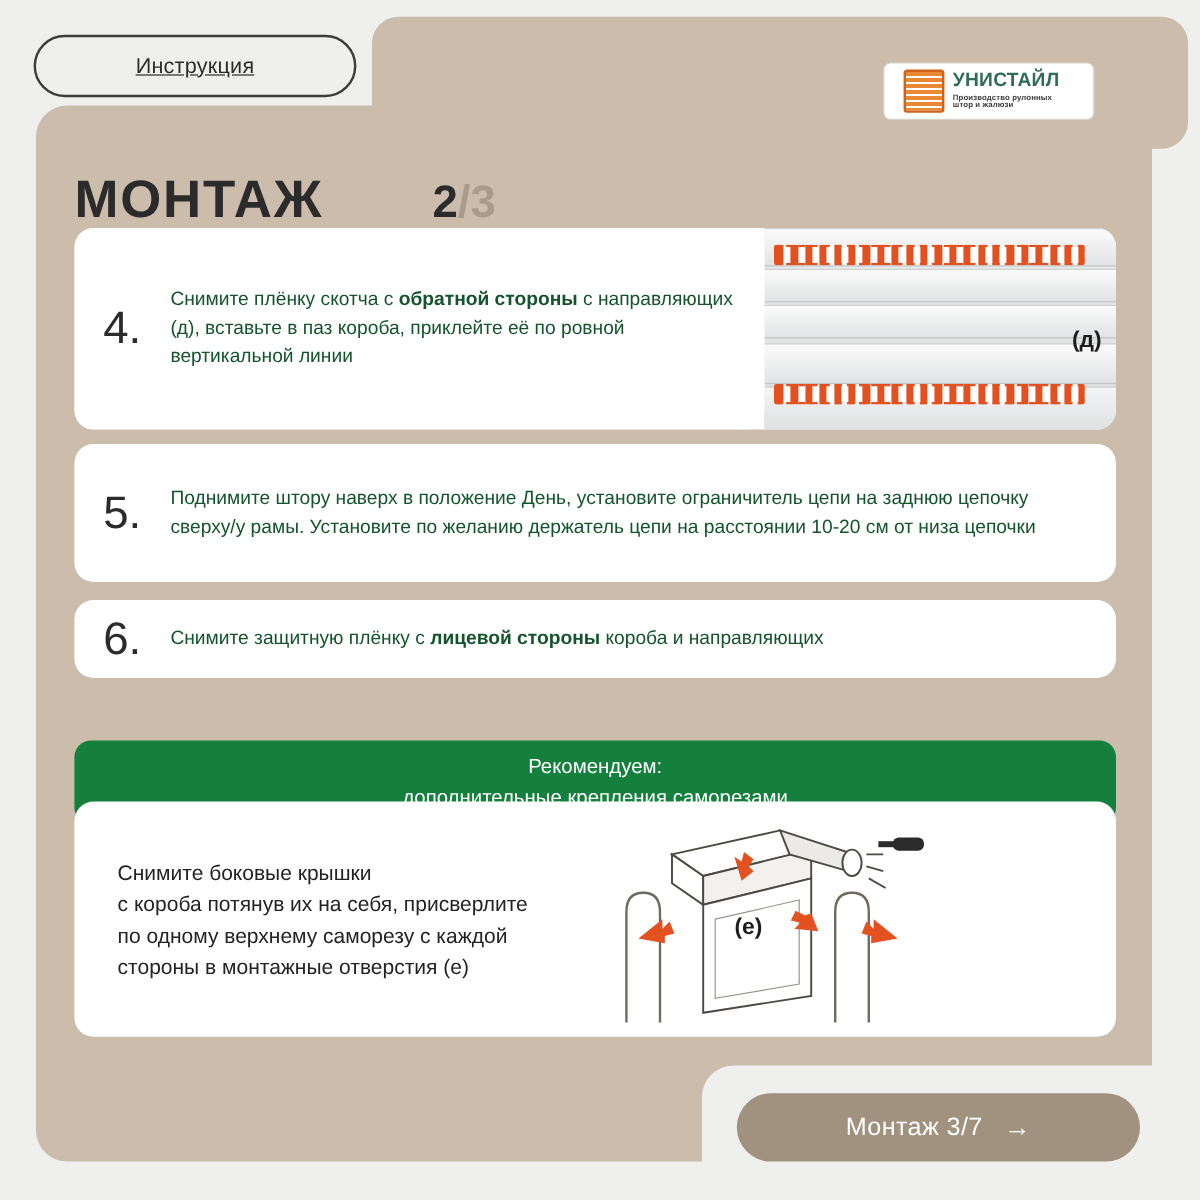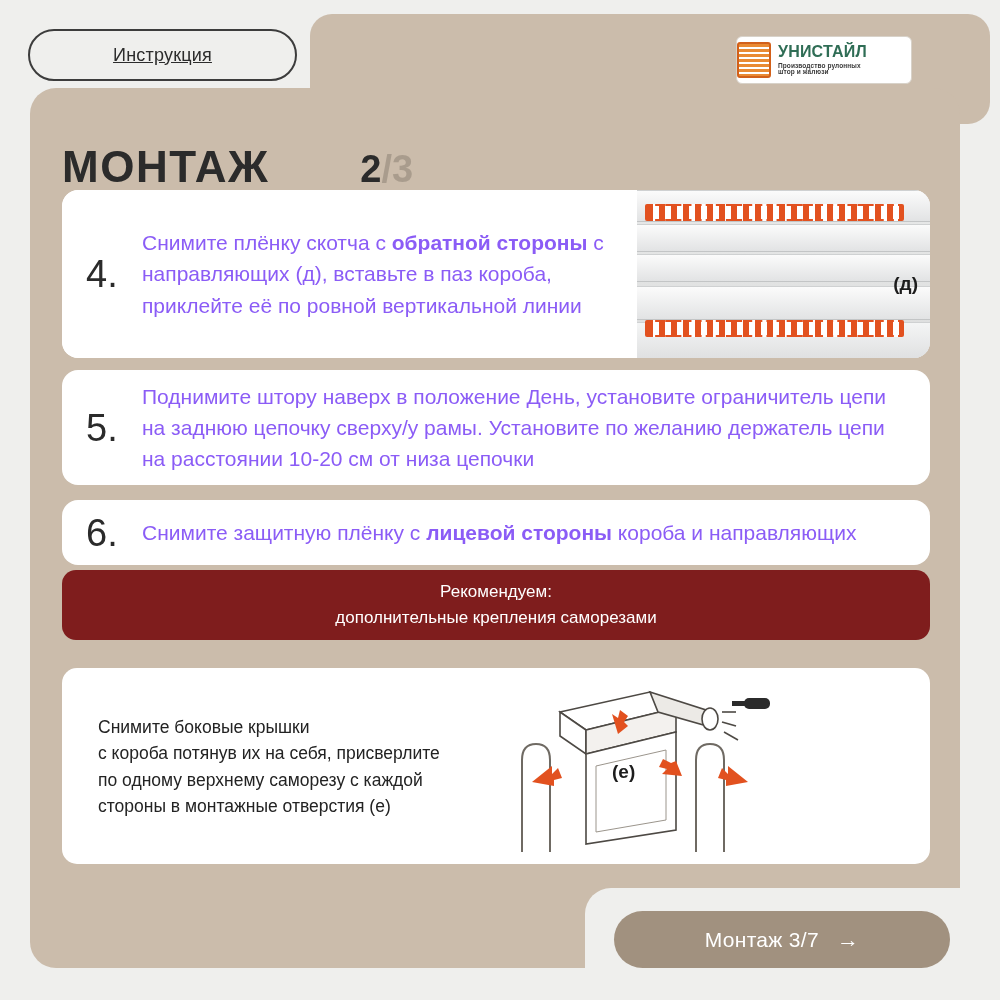--- a/index.html
+++ b/index.html
@@ -47,29 +47,29 @@
     top: 14px;
     width: 680px;
     height: 110px;
     background: #cbbcab;
     border-radius: 22px 22px 22px 22px;
   }
 
   .logo-box {
     position: absolute;
     right: 88px;
-    top: 36px;
+    top: 52px;
     width: 176px;
     height: 48px;
     background: #ffffff;
     border: 1px solid #d8d2c9;
     border-radius: 6px;
     display: flex;
     align-items: center;
-    padding: 0 0;
+    padding: 0 16px;
     box-sizing: border-box;
     gap: 7px;
     z-index: 6;
   }
   .logo-mark {
     width: 30px;
     height: 32px;
     border: 2px solid #d2601a;
     border-radius: 3px;
     background: repeating-linear-gradient(
@@ -152,22 +152,22 @@
     border-radius: 16px;
     box-sizing: border-box;
   }
   .step-num {
     font-size: 38px;
     color: #2b2b2b;
     font-weight: normal;
     line-height: 1;
   }
   .step-text {
-    font-size: 21px;
-    color: #8b5cf6;
+    font-size: 16px;
+    color: #14532d;
     line-height: 1.48;
   }
   .step-text b { font-weight: bold; }
 
   
   #block4 {
     left: 62px;
     top: 190px;
     width: 868px;
     height: 168px;
@@ -250,41 +250,40 @@
     width: 56px;
     flex: none;
     text-align: left;
     padding-left: 4px;
   }
 
   
   #recommend {
     position: absolute;
     left: 62px;
-    top: 570px;
+    top: 617px;
     width: 868px;
     height: 70px;
-    background: #7f1d1d;
+    background: #15803d;
     border-radius: 14px;
     display: flex;
     flex-direction: column;
     align-items: center;
     justify-content: center;
     color: #ffffff;
     font-size: 17px;
     line-height: 1.55;
   }
 
   
   #block7 {
     left: 62px;
     top: 668px;
     width: 868px;
     height: 196px;
-    border-radius: 15px;
   }
   #block7 .text {
     position: absolute;
     left: 36px;
     top: 46px;
     width: 450px;
     font-size: 17.5px;
     color: #232323;
     line-height: 1.5;
   }

